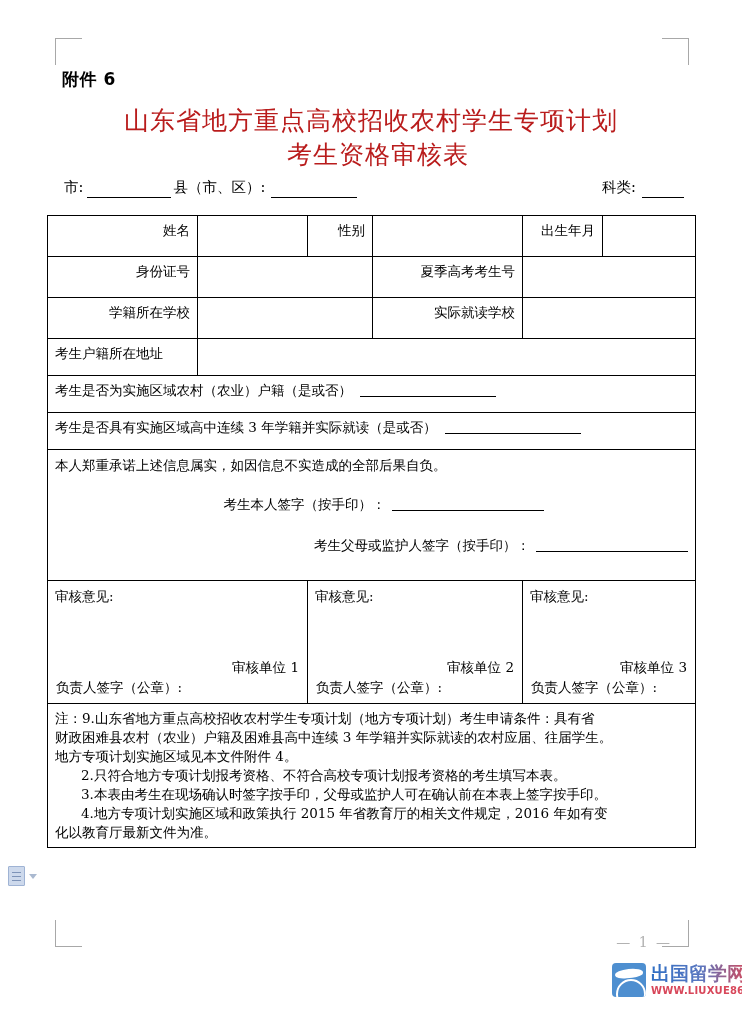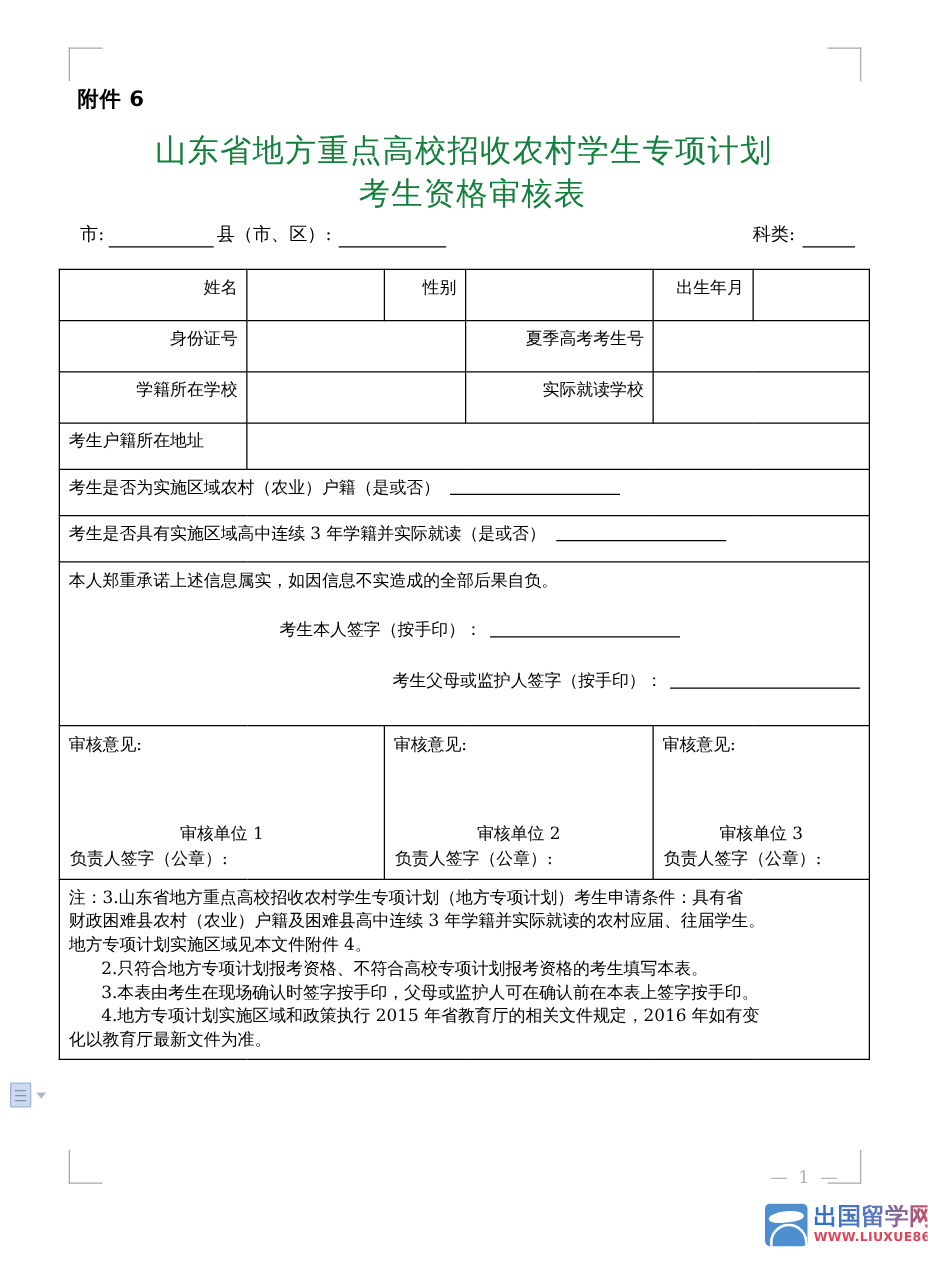--- a/index.html
+++ b/index.html
@@ -87,21 +87,21 @@
     left: 46px;
     top: 104px;
     width: 650px;
     text-align: center;
   }
   .title-line {
     font-family: "DejaVu Serif", "Liberation Serif", serif;
     font-size: 25px;
     line-height: 34px;
     letter-spacing: 1px;
-    color: #15803d;
+    color: #b91c1c;
     white-space: nowrap;
   }
   .title-line-2 { padding-left: 14px; }
 
   .fields-row {
     position: absolute;
     left: 64px;
     top: 178px;
     width: 620px;
     font-family: "DejaVu Serif", "Liberation Serif", serif;
@@ -178,21 +178,21 @@
     position: relative;
   }
   .review-head { line-height: 20px; }
   .review-foot {
     position: absolute;
     left: 8px;
     right: 8px;
     bottom: 6px;
   }
   .review-unit {
-    text-align: center;
+    text-align: right;
     line-height: 20px;
     white-space: nowrap;
     margin-top: 16px;
   }
   .review-sign {
     text-align: left;
     line-height: 20px;
     white-space: nowrap;
   }
 
@@ -393,21 +393,21 @@
           <div class="review-opinion-value"></div>
           <div class="review-foot">
             <div class="review-unit">审核单位 3</div>
             <div class="review-sign">负责人签字（公章）:</div>
           </div>
         </td>
       </tr>
 
       <tr>
         <td class="notes-cell" colspan="6">
-          <div class="note-p">注：3.山东省地方重点高校招收农村学生专项计划（地方专项计划）考生申请条件：具有省</div>
+          <div class="note-p">注：9.山东省地方重点高校招收农村学生专项计划（地方专项计划）考生申请条件：具有省</div>
           <div class="note-p">财政困难县农村（农业）户籍及困难县高中连续 3 年学籍并实际就读的农村应届、往届学生。</div>
           <div class="note-p">地方专项计划实施区域见本文件附件 4。</div>
           <div class="note-indent">2.只符合地方专项计划报考资格、不符合高校专项计划报考资格的考生填写本表。</div>
           <div class="note-indent">3.本表由考生在现场确认时签字按手印，父母或监护人可在确认前在本表上签字按手印。</div>
           <div class="note-indent">4.地方专项计划实施区域和政策执行 2015 年省教育厅的相关文件规定，2016 年如有变</div>
           <div class="note-p">化以教育厅最新文件为准。</div>
         </td>
       </tr>
 
     </tbody>

